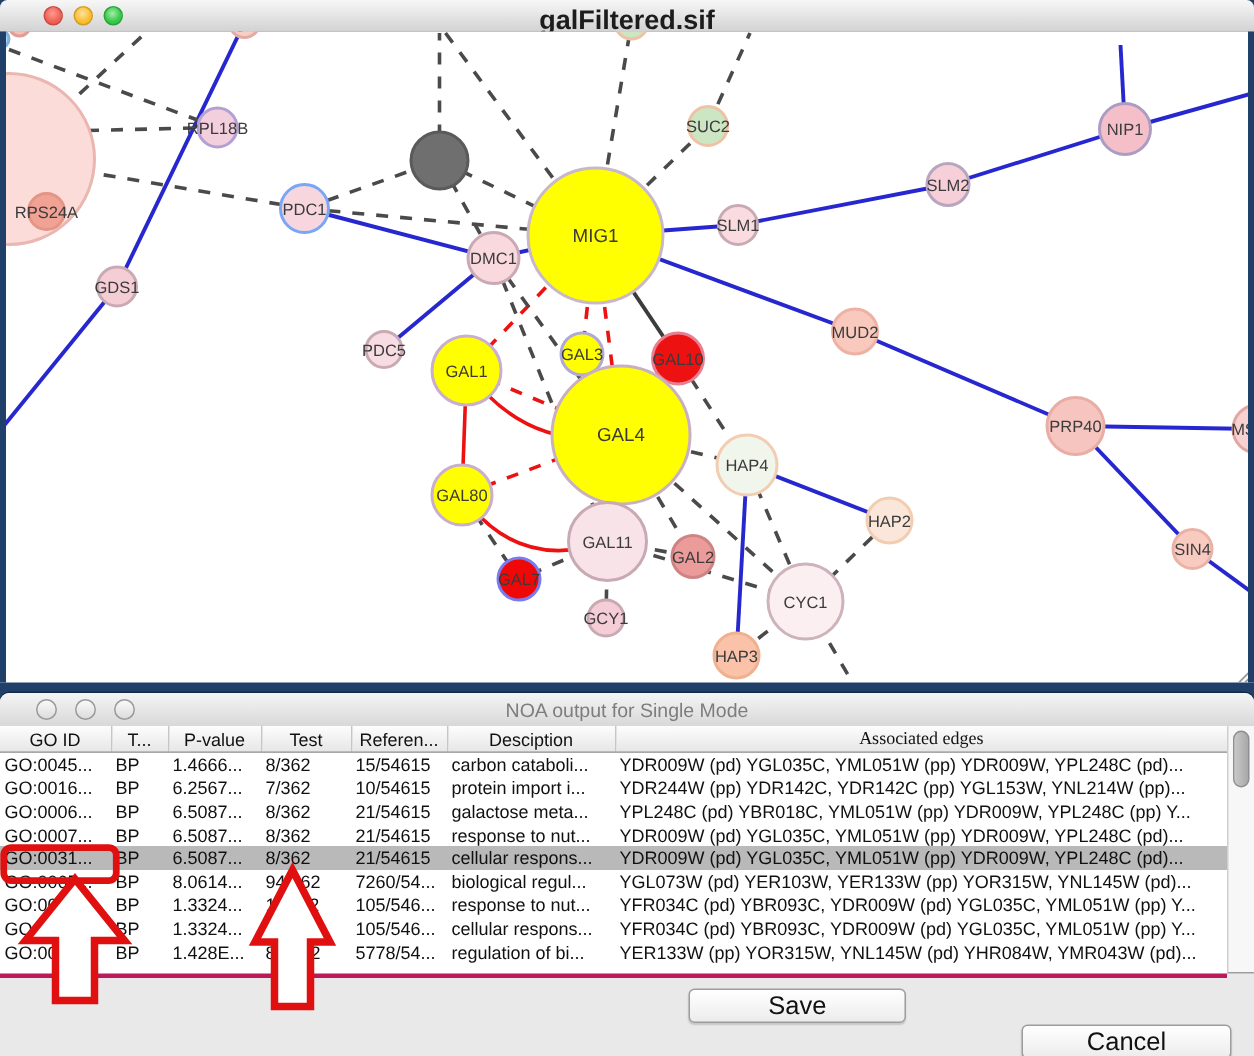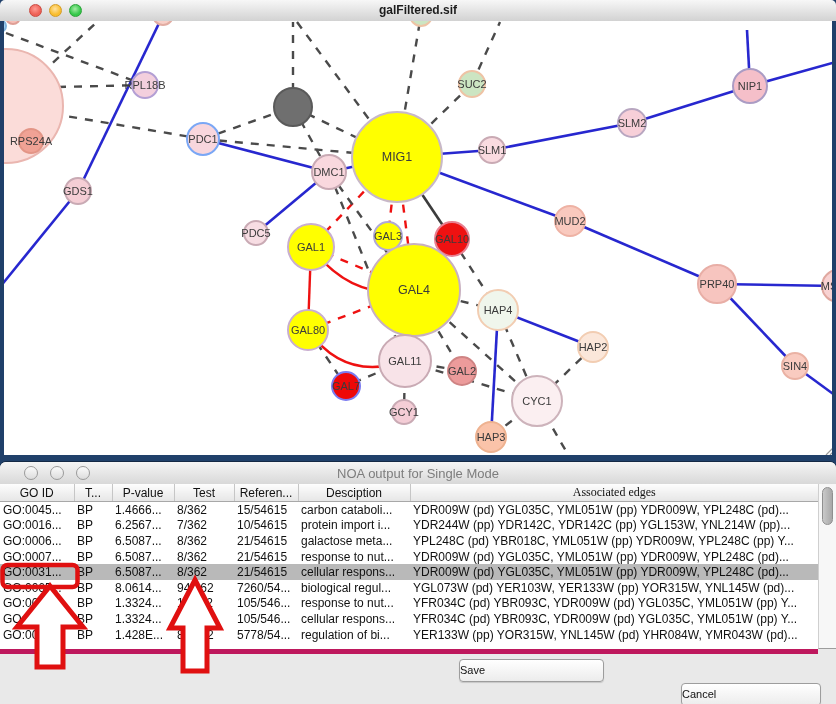--- a/index.html
+++ b/index.html
@@ -4,21 +4,21 @@
 <style>
   html,body{margin:0;padding:0;}
   body{font-family:"Liberation Sans",sans-serif;background:#20406a;}
   .screen{position:relative;width:836px;height:704px;overflow:hidden;background:#20406a;}
 
   
   .net-titlebar{position:absolute;left:0;top:0;width:836px;height:21px;
     background:linear-gradient(#f7f7f7,#d2d2d2);border-bottom:1px solid #8f8f8f;
     border-radius:5px 5px 0 0;}
   .net-title{position:absolute;left:0;right:0;top:3px;text-align:center;
-    font-size:12px;font-weight:600;color:#1c1c1c;}
+    font-size:18px;font-weight:600;color:#1c1c1c;}
   .tl{position:absolute;top:4px;width:13px;height:13px;border-radius:50%;box-sizing:border-box;}
   .tl.close{left:29px;background:radial-gradient(circle at 5px 4px,#ff9a92,#ee6156 60%);border:1px solid #cb4a41;}
   .tl.min{left:49px;background:radial-gradient(circle at 5px 4px,#ffe2a0,#f9bd2e 60%);border:1px solid #d49c25;}
   .tl.max{left:69px;background:radial-gradient(circle at 5px 4px,#a5eca5,#35c84a 60%);border:1px solid #2aa338;}
   .graph-area{position:absolute;left:0;top:21px;width:836px;height:434px;background:#ffffff;}
   .edge-strip{position:absolute;top:21px;height:434px;width:4px;background:#20406a;z-index:5;}
   .edge-strip.left{left:0;}
   .edge-strip.right{left:832px;}
   #graph-svg{position:absolute;left:0;top:21px;}
 
@@ -26,37 +26,37 @@
   .dialog{position:absolute;left:0;top:462px;width:836px;height:274px;background:#e9e9e9;
     border-radius:6px 6px 0 0;box-shadow:0 -1px 0 rgba(0,0,0,.35);}
   .dlg-titlebar{position:absolute;left:0;top:0;width:836px;height:22px;
     background:linear-gradient(#f5f5f5,#d8d8d8);border-bottom:1px solid #a6a6a6;border-radius:6px 6px 0 0;}
   .dlg-title{position:absolute;left:0;right:0;top:4px;text-align:center;font-size:13px;color:#7d7d7d;}
   .htl{position:absolute;top:4px;width:14px;height:14px;border-radius:50%;box-sizing:border-box;
     background:linear-gradient(#fafafa,#dcdcdc);border:1px solid #9a9a9a;}
   .htl.b1{left:24px;} .htl.b2{left:50px;} .htl.b3{left:76px;}
 
   .table-wrap{position:absolute;left:0;top:22px;width:818px;height:165px;background:#ffffff;
-    border-bottom:5px solid #be185d;overflow:hidden;}
+    border-bottom:3px solid #be185d;overflow:hidden;}
   table{border-collapse:collapse;table-layout:fixed;width:818px;font-size:12px;color:#111;}
   th{height:17px;font-weight:normal;text-align:center;white-space:nowrap;overflow:hidden;
      background:linear-gradient(#fdfdfd,#e6e6e6);border-right:1px solid #c6c6c6;
      border-bottom:1px solid #a8a8a8;padding:0 2px;font-size:12px;}
   th:last-child{border-right:none;font-family:Liberation Serif, serif;}
   td{height:15.6px;padding:0 2px 0 3px;white-space:nowrap;overflow:hidden;font-size:12px;}
   tr.selected td{background:#b9b9b9;}
 
   .vscroll{position:absolute;left:818px;top:22px;width:18px;height:165px;background:#f7f7f7;
     border-left:1px solid #cfcfcf;border-bottom:1px solid #9d9d9d;box-sizing:border-box;}
   .vthumb{position:absolute;left:3px;top:3px;width:11px;height:38px;border-radius:6px;
     background:linear-gradient(90deg,#c9c9c9,#a8a8a8);border:1px solid #8f8f8f;box-sizing:border-box;}
 
   .mac-btn{position:absolute;top:197px;height:23px;box-sizing:border-box;
     background:linear-gradient(#ffffff,#ececec);border:1px solid #9d9d9d;border-radius:4px;
-    font-size:11px;color:#111;line-height:21px;
+    font-size:17px;color:#111;text-align:center;line-height:21px;
     box-shadow:0 1px 1px rgba(0,0,0,.15);cursor:default;}
   .save{left:459px;width:145px;}
   .cancel{left:681px;width:140px;margin-top:24px;}
 
   .annotations{position:absolute;left:0;top:0;z-index:50;pointer-events:none;}
 </style>
 </head>
 <body>
 
 <div class="screen">

